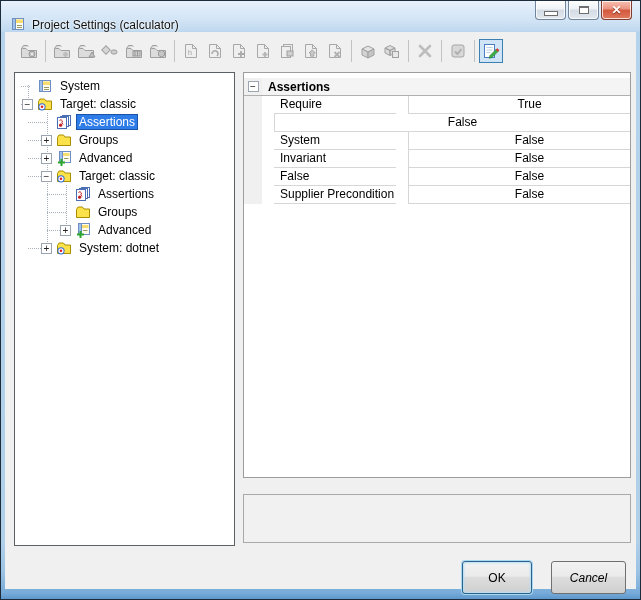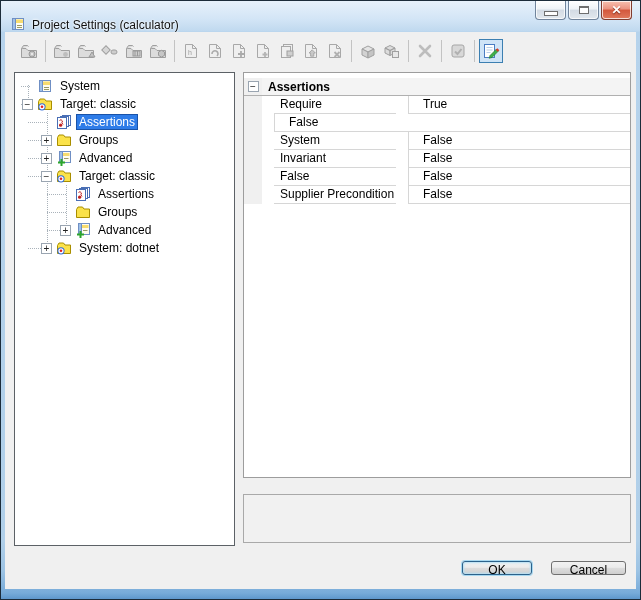--- a/index.html
+++ b/index.html
@@ -45,27 +45,27 @@
   .ticon{width:16px;height:16px;flex:0 0 16px;margin-right:0;}
   .tlabel{margin-left:4px;padding:1px 3px;white-space:nowrap;}
   .trow.selected .tlabel{background:#2e7ce8;color:#fff;border:1px solid #1a53a8;padding:0 2px;}
   
   .prop-header{display:flex;height:18px;background:#f4f4f4;border-bottom:1px solid #b0b0b0;align-items:center;font-size:12px;}
   .pmargin{width:18px;flex:0 0 18px;height:100%;background:#f0f0f0;display:flex;align-items:center;justify-content:center;}
   .pexpbox{width:11px;height:11px;background:#fff;border:1px solid #9aa5b1;font-size:10px;line-height:9px;text-align:center;color:#222;}
   .pcat{font-weight:bold;padding-left:6px;}
   .prow{display:flex;height:18px;font-size:12px;align-items:stretch;gap:12px;}
   .pname{width:122px;flex:0 0 122px;padding-left:6px;line-height:17px;border-bottom:1px solid #d6d6d6;white-space:nowrap;overflow:hidden;}
-  .pvalue{flex:1;padding-left:14px;line-height:17px;border-left:1px solid #d6d6d6;border-bottom:1px solid #d6d6d6;}
-  
-  .btn{position:absolute;height:14px;font-size:12px;color:#000;text-align:center;border-radius:3px;
+  .pvalue{flex:1;padding-left:20px;line-height:17px;border-left:1px solid #d6d6d6;border-bottom:1px solid #d6d6d6;text-align:center;}
+  
+  .btn{position:absolute;height:33px;font-size:12px;color:#000;text-align:center;border-radius:3px;
     border:1px solid #707070;background:linear-gradient(180deg,#f2f2f2 0%,#ebebeb 45%,#dddddd 50%,#cfcfcf 100%);cursor:default;}
   .btn.default{border-color:#2c628b;box-shadow:0 0 0 1px #a8d8f0, inset 0 0 2px 1px #b5e0f5;}
   .btn-ok{left:457px;top:529px;width:70px;}
-  .btn-cancel{left:546px;top:529px;width:75px;}
+  .btn-cancel{left:546px;top:529px;width:75px;font-style:italic;}
 </style>
 </head>
 <body>
 
 <div class="window">
 
   <div class="titlebar">
     <svg class="title-icon" viewBox="0 0 16 16">
       <rect x="2.5" y="2.5" width="11" height="11" fill="#fffdf0" stroke="#6f8fc4"></rect>
       <rect x="2.5" y="2.5" width="3" height="11" fill="#9fc0e8" stroke="#6f8fc4"></rect>

